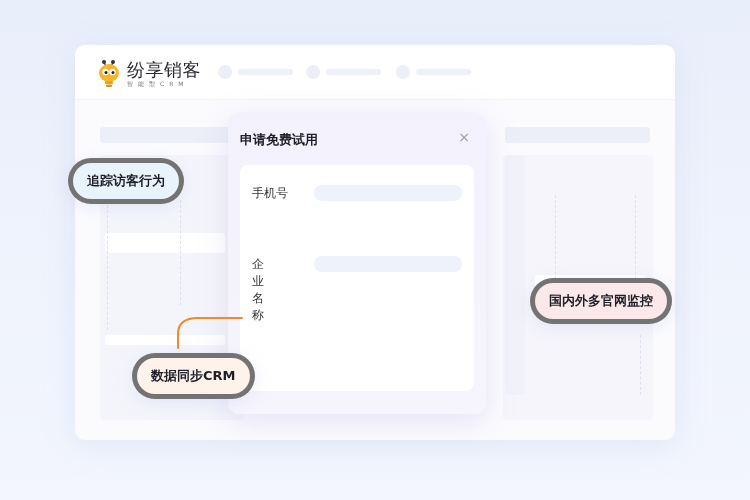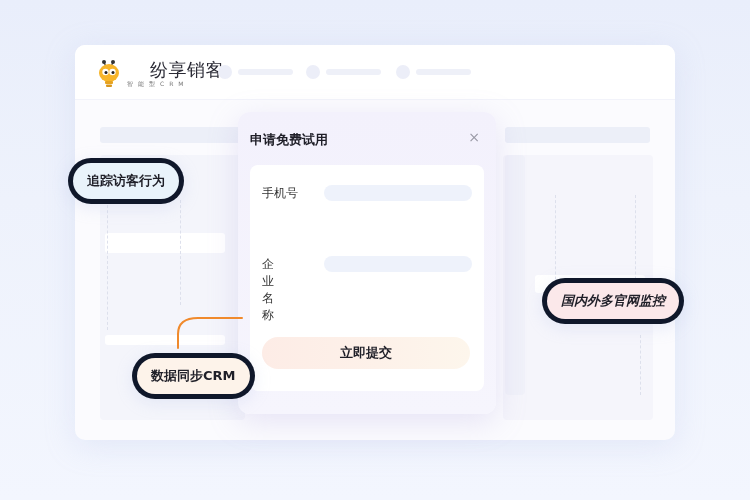--- a/index.html
+++ b/index.html
@@ -15,33 +15,33 @@
       box-shadow: 0 6px 30px rgba(180,190,230,0.25);
     }
     .topbar {
       position: absolute; left: 0; top: 0; width: 100%; height: 55px;
       background: #ffffff; border-radius: 10px 10px 0 0;
       border-bottom: 1px solid #f2f3fa;
     }
     .logo { position: absolute; left: 22px; top: 14px; display: flex; align-items: center; }
     .logo-icon { width: 26px; height: 30px; position: relative; }
     .logo-text { margin-left: 4px; line-height: 1; }
-    .logo-title { font-size: 18px; color: #2a2a35; letter-spacing: 0.5px; margin-left: 23px; }
+    .logo-title { font-size: 18px; color: #2a2a35; letter-spacing: 0.5px; }
     .logo-sub { font-size: 6px; color: #777; letter-spacing: 5px; margin-top: 2px; }
     .nav-ghost { position: absolute; top: 20px; display: flex; align-items: center; gap: 6px; }
     .nav-dot { width: 14px; height: 14px; border-radius: 50%; background: #eceef8; }
     .nav-line { width: 55px; height: 6px; border-radius: 3px; background: #eef0f8; }
 
     .ghost-bar { position: absolute; background: #eceff8; border-radius: 3px; }
     .ghost-panel { position: absolute; background: #f4f5fb; border-radius: 4px; }
     .ghost-white { position: absolute; background: #ffffff; border-radius: 3px; }
     .dash { position: absolute; border-left: 1.5px dashed #dde0ec; }
 
     .dialog {
-      position: absolute; left: 238px; top: 112px; width: 258px; height: 302px;
+      position: absolute; left: 228px; top: 112px; width: 258px; height: 302px;
       background: linear-gradient(180deg, #f3f1fc 0%, #f6f5fd 100%);
       border-radius: 12px;
       box-shadow: 0 8px 30px rgba(170,160,220,0.25);
     }
     .dialog-title {
       position: absolute; left: 12px; top: 19px; font-size: 13px; font-weight: bold; color: #1f1f28;
     }
     .dialog-close {
       position: absolute; right: 14px; top: 17px; width: 16px; height: 16px;
       color: #9a9aa6; font-size: 14px; line-height: 16px; text-align: center; cursor: pointer;
@@ -59,21 +59,21 @@
     .submit-btn {
       position: absolute; left: 12px; top: 172px; width: 208px; height: 32px;
       border: none; border-radius: 16px;
       background: linear-gradient(90deg, #fdece6 0%, #fdf1e9 55%, #fdf6ec 100%);
       font-family: "DejaVu Sans", "Liberation Sans", sans-serif;
       font-size: 13px; font-weight: bold; color: #1f1f28; cursor: pointer;
     }
 
     .pill {
       position: absolute; height: 46px; border-radius: 23px;
-      background: #0f172a; padding: 5px;
+      background: #737373; padding: 5px;
       box-shadow: 0 4px 16px rgba(180,190,230,0.25);
     }
     .pill-inner {
       height: 36px; border-radius: 18px; padding: 0 14px;
       display: flex; align-items: center; justify-content: center;
       font-size: 13px; font-weight: bold; color: #1f1f28; white-space: nowrap;
     }
     .curve { position: absolute; left: 170px; top: 310px; }
   </style>
 </head>
@@ -137,29 +137,28 @@
   <div class="dialog-close">×</div>
   <div class="dialog-body">
     <div class="field" style="top:20px;">
       <span class="field-label">手机号</span>
       <input class="field-input" placeholder="" style="">
     </div>
     <div class="field" style="top:91px;gap:40px;">
       <span class="field-label">企业名称</span>
       <input class="field-input" placeholder="" style="">
     </div>
-    <button class="submit-btn">立即提交</button>
   </div>
 </div>
 
 <svg class="curve" width="80" height="40" viewBox="0 0 80 40">
   <path d="M8 38 L8 24 Q8 8 28 8 L72 8" fill="none" stroke="#f08a2c" stroke-width="2" stroke-linecap="round"></path>
 </svg>
 
 <div class="pill" style="left:68px;top:158px;">
   <div class="pill-inner" style="background:#e9f3fb;">追踪访客行为</div>
 </div>
 <div class="pill" style="left:132px;top:353px;">
   <div class="pill-inner" style="background:#fdf3ea;">数据同步CRM</div>
 </div>
-<div class="pill" style="left:542px;top:278px;font-style:italic;">
+<div class="pill" style="left:530px;top:278px;">
   <div class="pill-inner" style="background:#fbe8ea;">国内外多官网监控</div>
 </div>
 
 </body></html>

